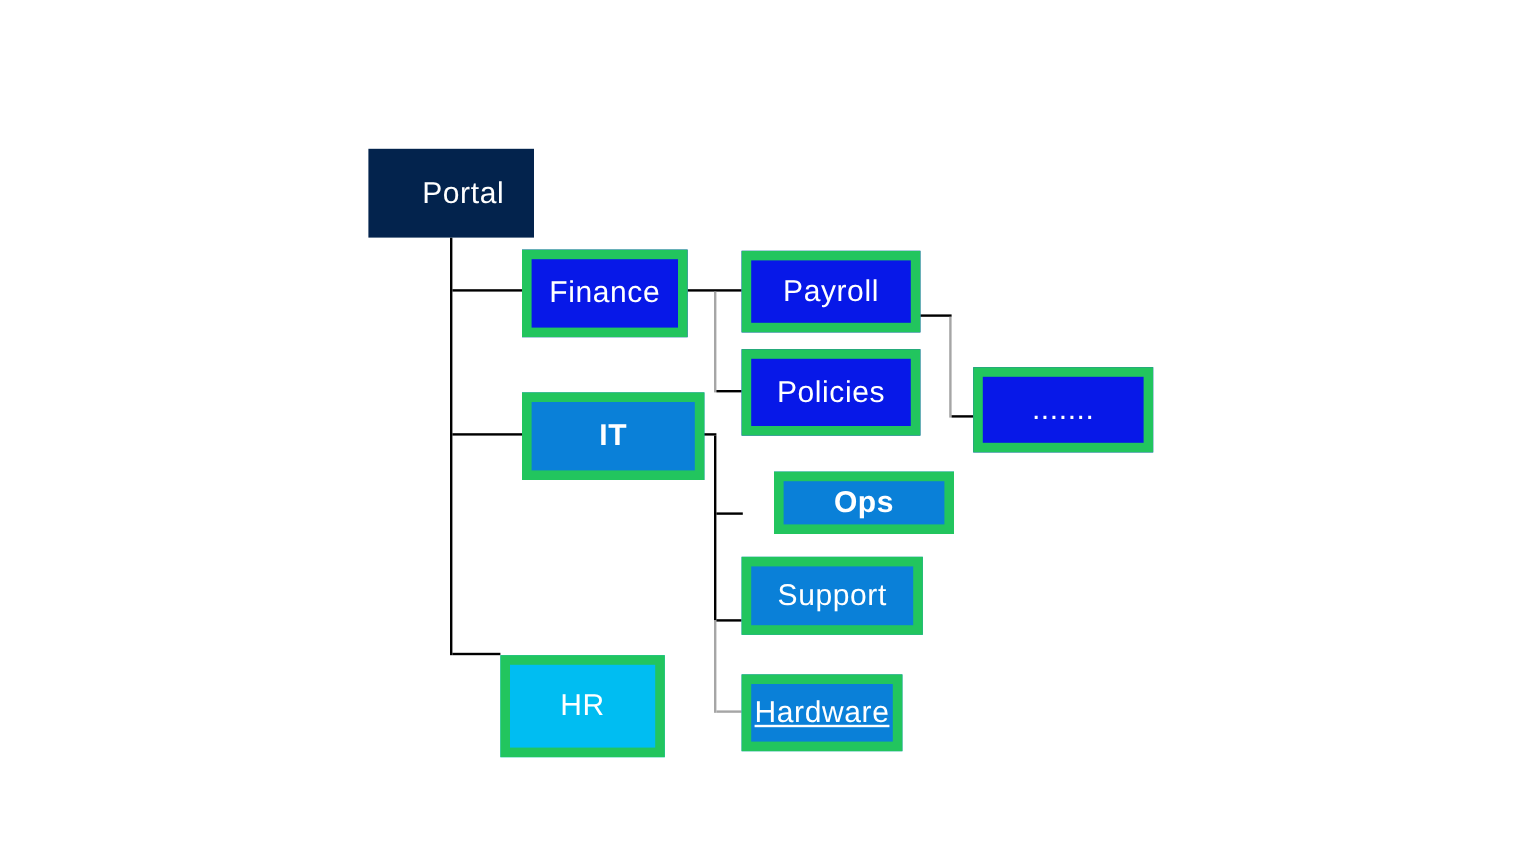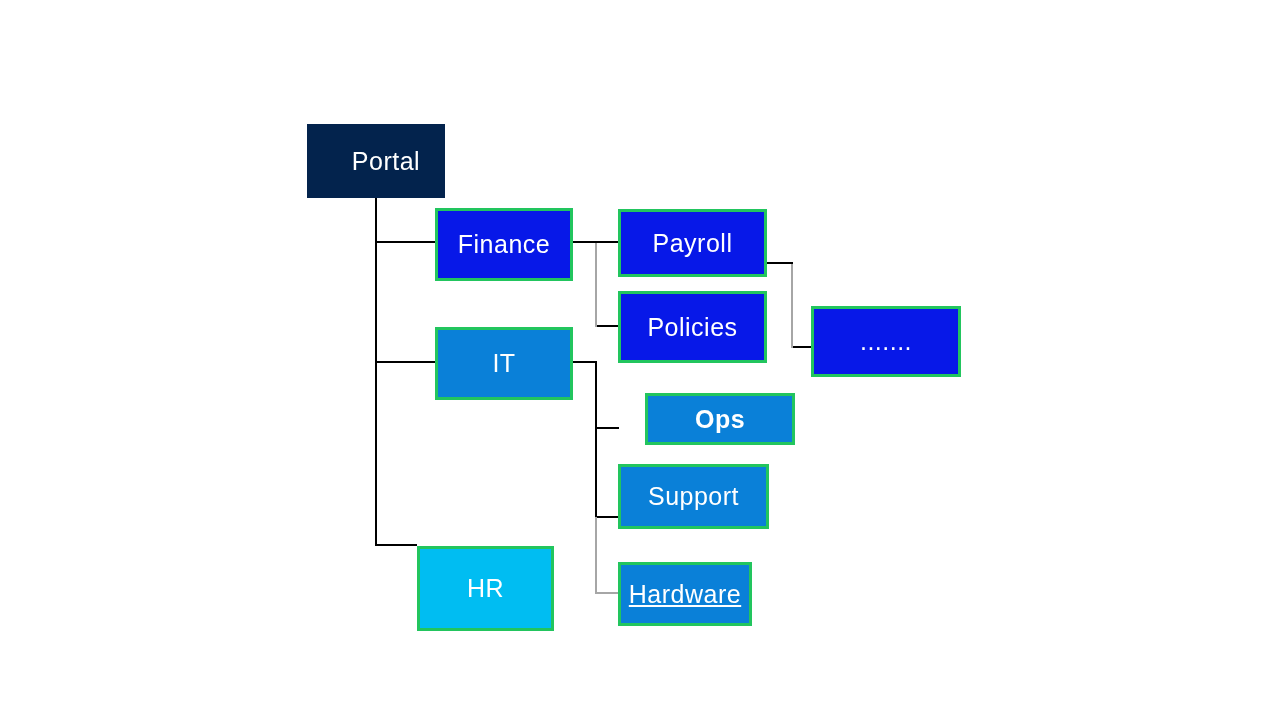--- a/index.html
+++ b/index.html
@@ -18,36 +18,36 @@
   .node {
     position: absolute;
     box-sizing: border-box;
     display: flex;
     align-items: center;
     justify-content: center;
     color: var(--text, #ffffff);
     font-size: 25px;
     font-weight: 300;
     letter-spacing: 0.5px;
-    border: 3px solid #22c55e;
+    border: 8px solid #22c55e;
     text-align: center;
   }
   .fill-navy    { background: var(--navy, #03234d); border: none; }
   .fill-blue    { background: var(--blue, #0718e8); }
   .fill-midblue { background: var(--midblue, #0a80d8); }
   .fill-cyan    { background: var(--cyan, #00bdf2); }
 
   .cline { position: absolute; }
   .lk { background: var(--lineblack, #000000); }
   .lg { background: var(--linegray, #a6a6a6); }
 
   
   .n-portal   { left: 307px; top: 124px; width: 138px; height: 74px; padding-left: 20px; }
   .n-finance  { left: 435px; top: 208px; width: 138px; height: 73px; }
-  .n-it       { left: 435px; top: 327px; width: 138px; height: 73px; }
+  .n-it       { left: 435px; top: 327px; width: 152px; height: 73px; font-weight: bold; }
   .n-hr       { left: 417px; top: 503px; width: 137px; height: 85px; margin-top: 43px; }
   .n-payroll  { left: 618px; top: 209px; width: 149px; height: 68px; }
   .n-policies { left: 618px; top: 291px; width: 149px; height: 72px; text-align: center; }
   .n-more     { left: 811px; top: 306px; width: 150px; height: 71px; }
   .n-ops      { left: 645px; top: 393px; width: 150px; height: 52px; font-weight: bold; }
   .n-support  { left: 618px; top: 464px; width: 151px; height: 65px; }
   .n-hardware { left: 618px; top: 562px; width: 134px; height: 64px; text-decoration: underline; }
 
   
   .l-trunk-portal      { left: 375px; top: 198px; width: 2px;  height: 348px; }

